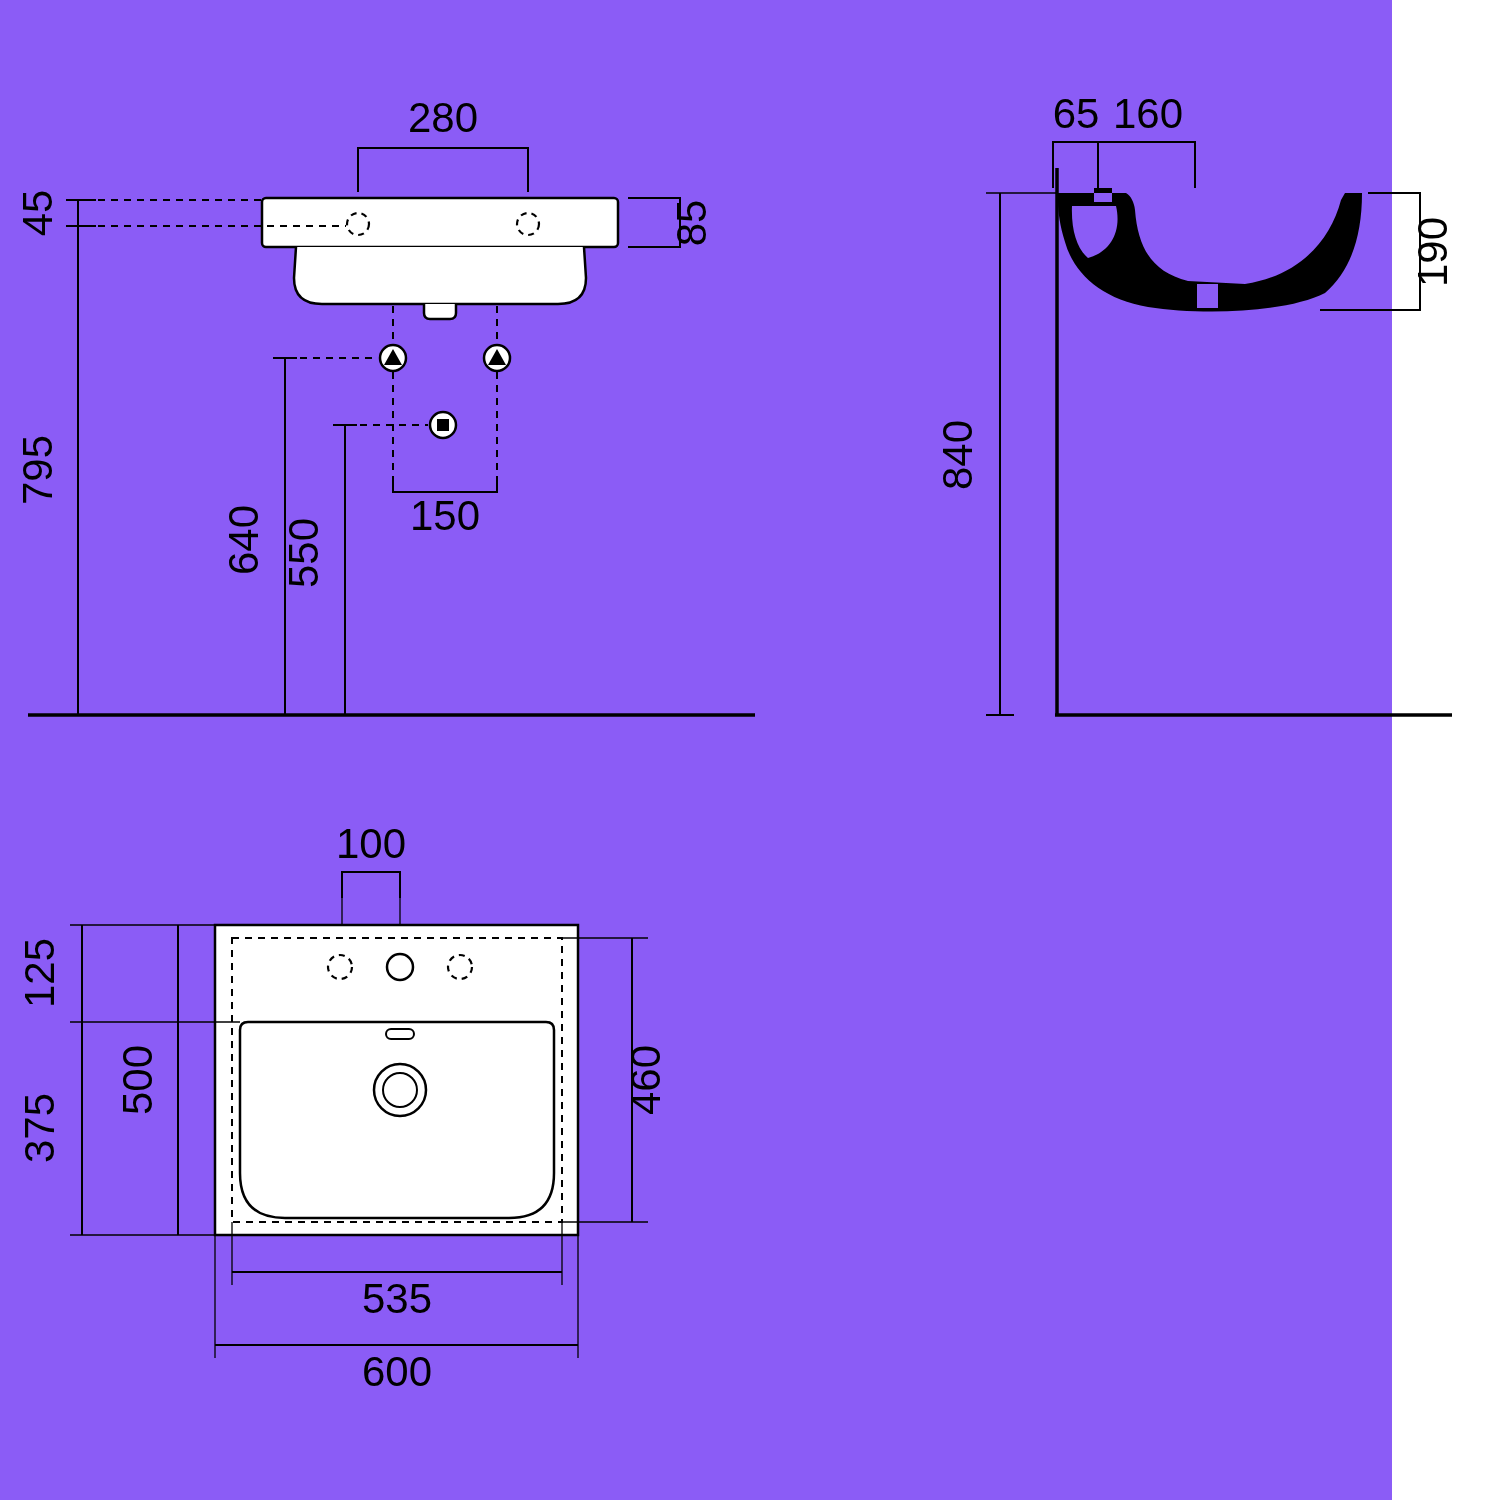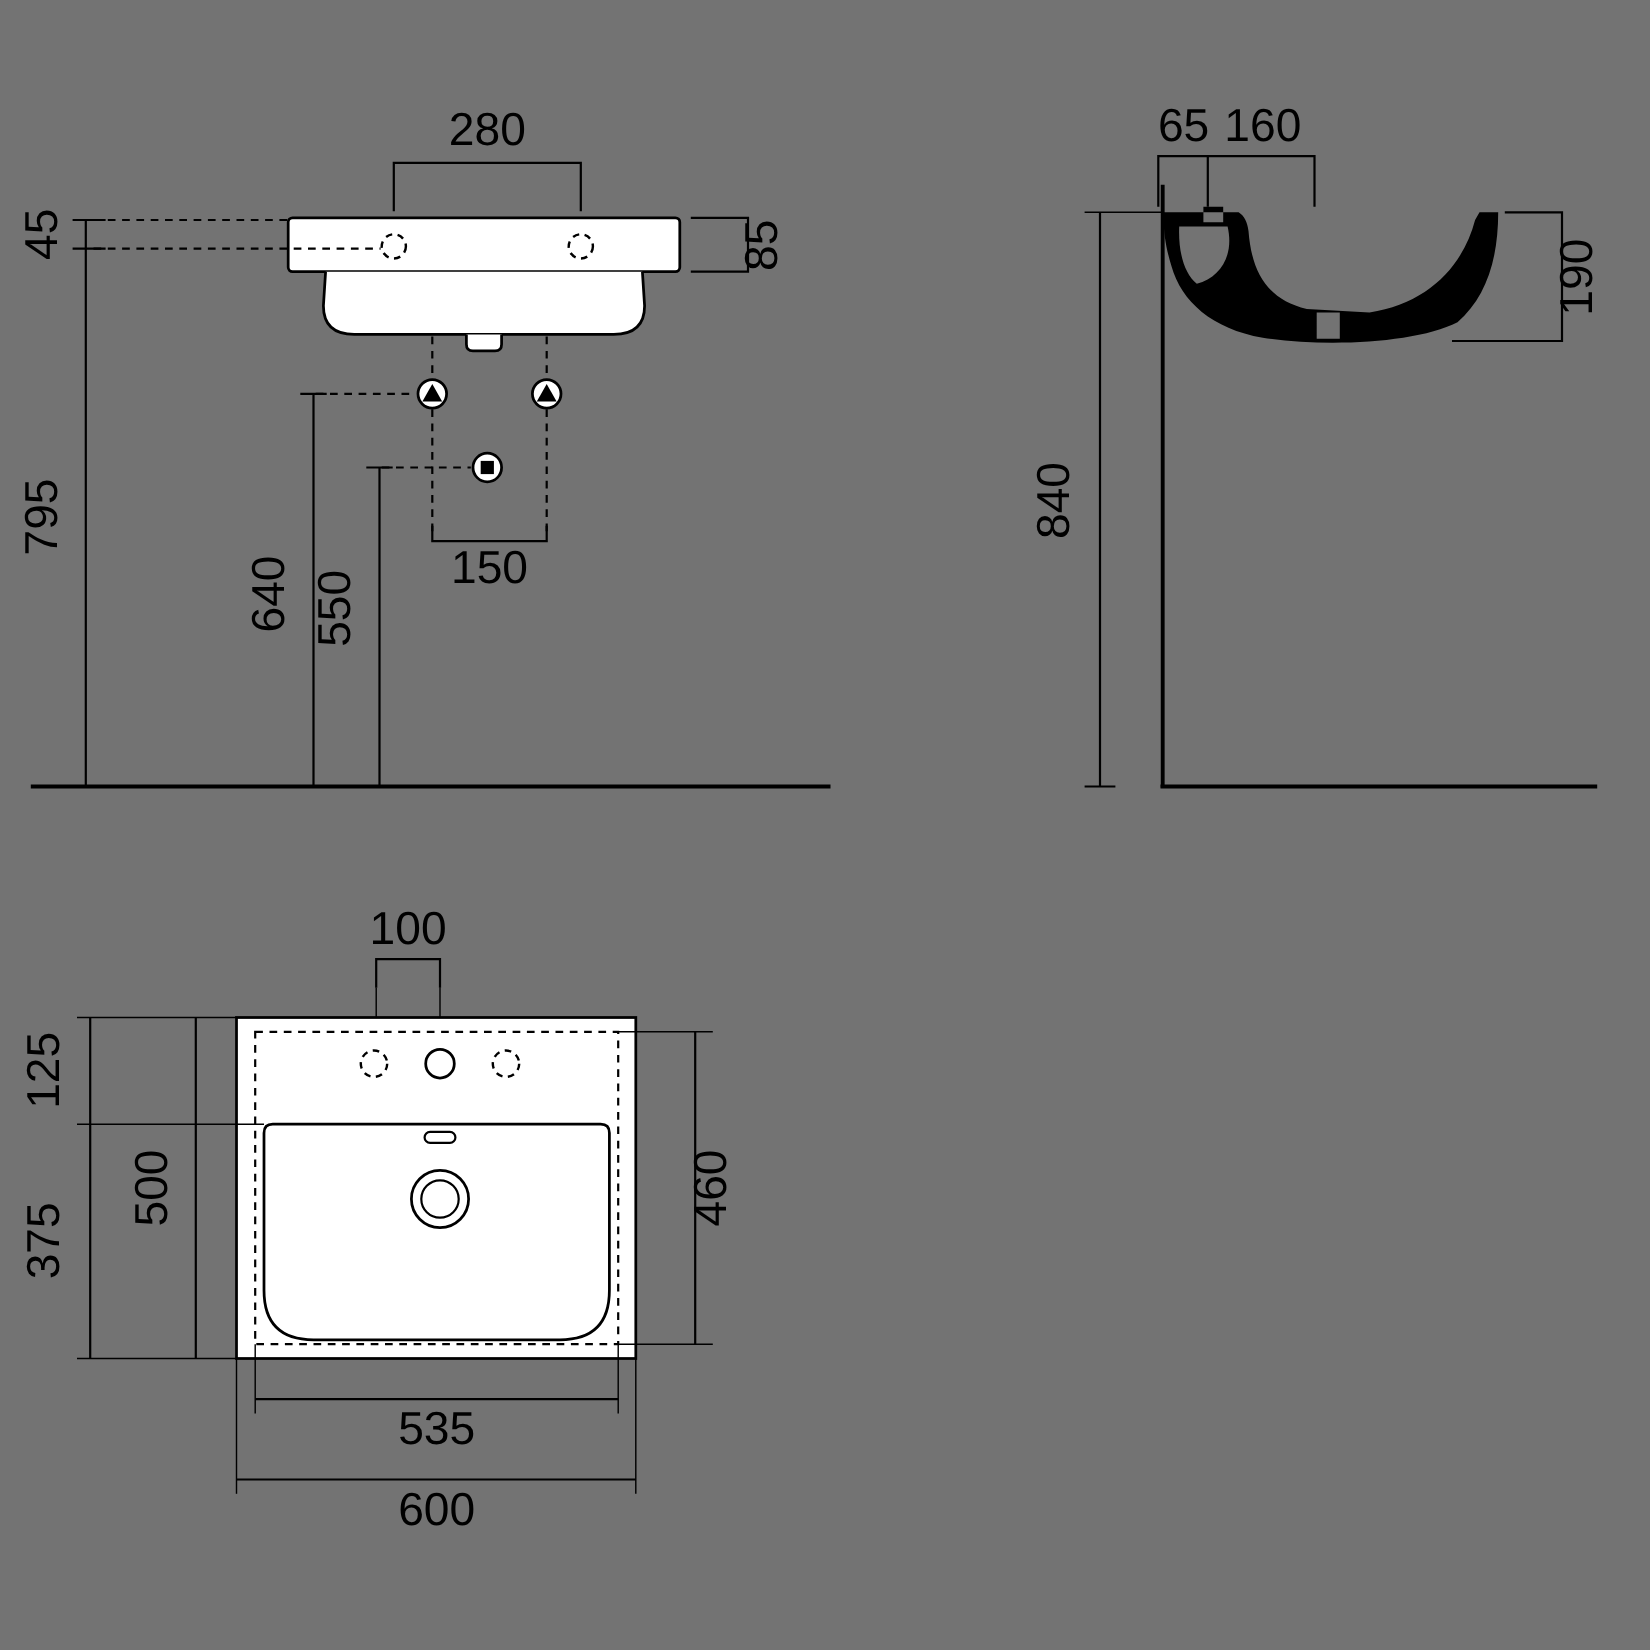--- a/index.html
+++ b/index.html
@@ -1,16 +1,16 @@
 <!DOCTYPE html>
 <html><head>
 <meta charset="utf-8">
 <style>
   html,body{margin:0;padding:0;background:#ffffff;}
-  .stage{width:1500px;height:1500px;background:#737373;position:relative;}
+  .stage{width:1392px;height:1500px;background:#8b5cf6;position:relative;}
   svg{display:block;}
   .lbl{font-family:"Liberation Sans","DejaVu Sans",sans-serif;font-size:42px;fill:#000;}
   .ln{stroke:#000;stroke-width:2;fill:none;stroke-linecap:butt;}
   .ln25{stroke:#000;stroke-width:2.5;fill:none;}
   .lnw{stroke:#000;stroke-width:2.5;fill:#fff;}
   .thin{stroke:#000;stroke-width:1.3;fill:none;}
   .thick{stroke:#000;stroke-width:3.5;fill:none;}
   .dash{stroke:#000;stroke-width:2;fill:none;stroke-dasharray:7 6;}
   .dashw{stroke:#000;stroke-width:2.2;fill:#fff;stroke-dasharray:6 5;}
   .blk{fill:#000;stroke:none;}

